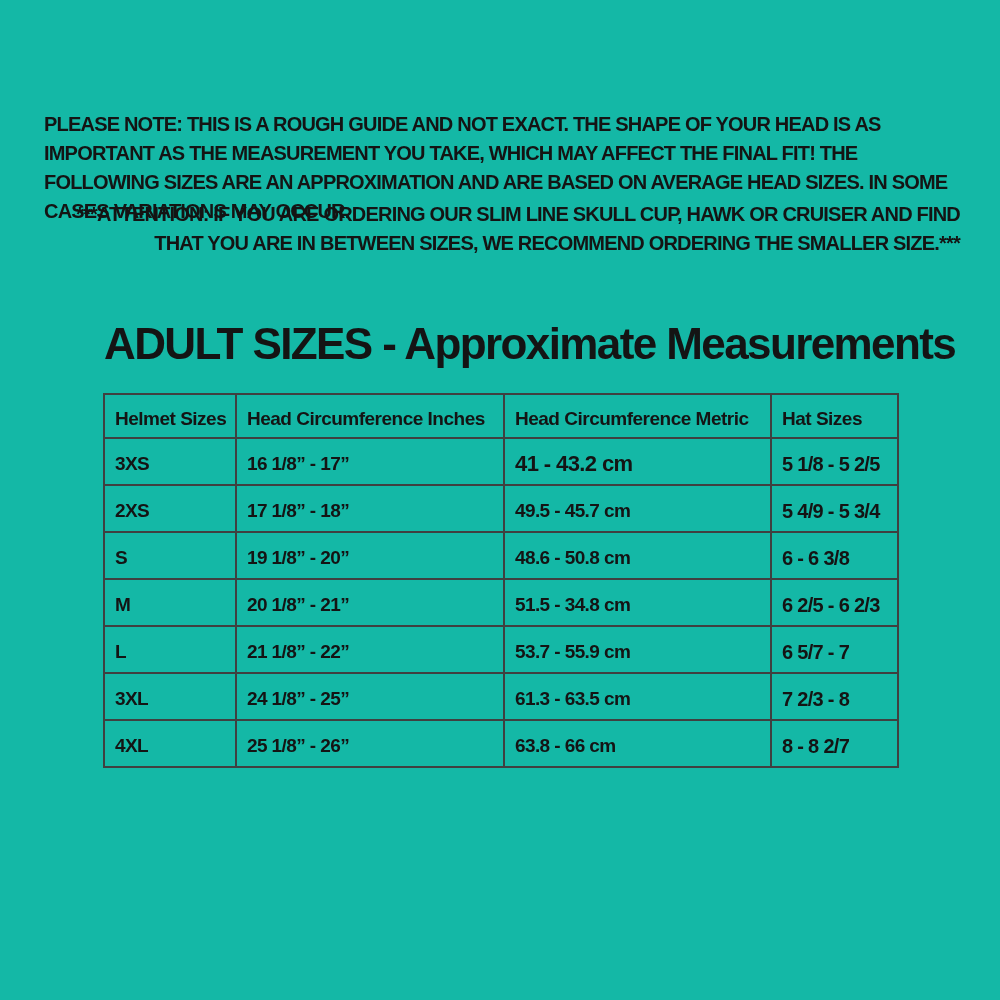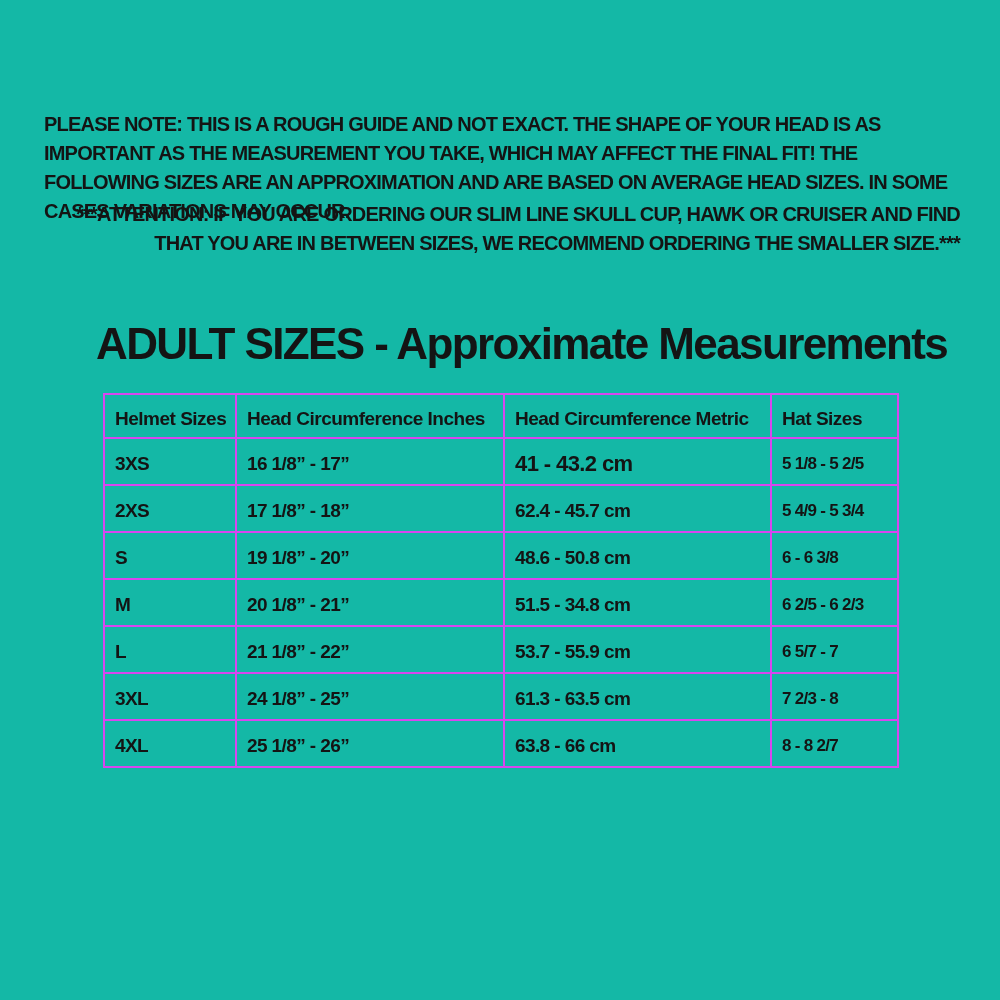--- a/index.html
+++ b/index.html
@@ -30,60 +30,60 @@
     font-weight: bold;
     line-height: 29px;
     letter-spacing: -0.8px;
     text-transform: uppercase;
     color: #141414;
   }
   .note-1 { top: 110px; }
   .note-2 { top: 200px; text-align: right; }
   .title {
     position: absolute;
-    left: 96px;
+    left: 104px;
     top: 320px;
     width: 800px;
     margin: 0;
     font-size: 44px;
     line-height: 48px;
     font-weight: 600;
     letter-spacing: -1.6px;
     white-space: nowrap;
     color: #141414;
   }
   table.size-table {
     position: absolute;
     left: 103px;
     top: 393px;
     width: 794px;
     border-collapse: collapse;
     table-layout: fixed;
   }
   .size-table th, .size-table td {
-    border: 2px solid #d946ef;
+    border: 2px solid #404040;
     padding: 5px 10px 0 10px;
     text-align: left;
     vertical-align: middle;
     font-weight: bold;
     white-space: nowrap;
     overflow: hidden;
     color: #141414;
   }
   .size-table thead tr { height: 44px; }
   .size-table tbody tr { height: 47px; }
   .size-table th {
     font-size: 19px;
     letter-spacing: -0.5px;
   }
   .size-table td {
     font-size: 19px;
     letter-spacing: -0.6px;
   }
-  td.c-hat { font-size: 17px; letter-spacing: -0.7px; }
+  td.c-hat { font-size: 20px; letter-spacing: -0.7px; }
   td.metric-em { font-size: 22px; letter-spacing: -0.6px; border-radius: 6px; }
 </style>
 </head>
 <body>
 
 <div class="page">
 
   <p class="note note-1">PLEASE NOTE: THIS IS A ROUGH GUIDE AND NOT EXACT. THE SHAPE OF YOUR HEAD IS AS IMPORTANT AS THE MEASUREMENT YOU TAKE, WHICH MAY AFFECT THE FINAL FIT! THE FOLLOWING SIZES ARE AN APPROXIMATION AND ARE BASED ON AVERAGE HEAD SIZES. IN SOME CASES VARIATIONS MAY OCCUR.</p>
 
   <p class="note note-2">***ATTENTION: IF YOU ARE ORDERING OUR SLIM LINE SKULL CUP, HAWK OR CRUISER AND FIND THAT YOU ARE IN BETWEEN SIZES, WE RECOMMEND ORDERING THE SMALLER SIZE.***</p>
@@ -108,21 +108,21 @@
     <tbody id="table-body">
         <tr>
     <td class="c-helmet">3XS</td>
     <td class="c-inches">16 1/8” - 17”</td>
     <td class="c-metric metric-em">41 - 43.2 cm</td>
     <td class="c-hat">5 1/8 - 5 2/5</td>
   </tr>
         <tr>
     <td class="c-helmet">2XS</td>
     <td class="c-inches">17 1/8” - 18”</td>
-    <td class="c-metric">62.4 - 45.7 cm</td>
+    <td class="c-metric">49.5 - 45.7 cm</td>
     <td class="c-hat">5 4/9 - 5 3/4</td>
   </tr>
         <tr>
     <td class="c-helmet">S</td>
     <td class="c-inches">19 1/8” - 20”</td>
     <td class="c-metric">48.6 - 50.8 cm</td>
     <td class="c-hat">6 - 6 3/8</td>
   </tr>
         <tr>
     <td class="c-helmet">M</td>

